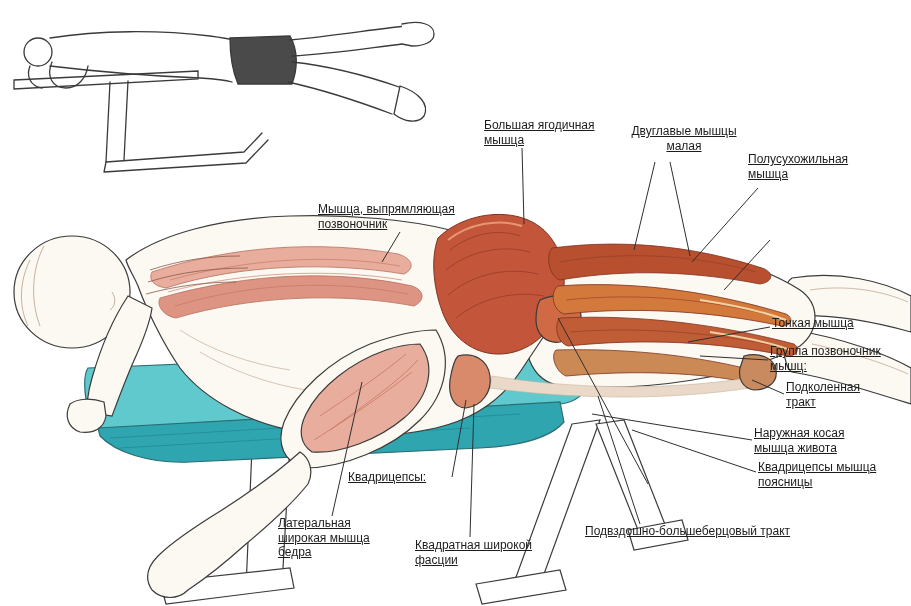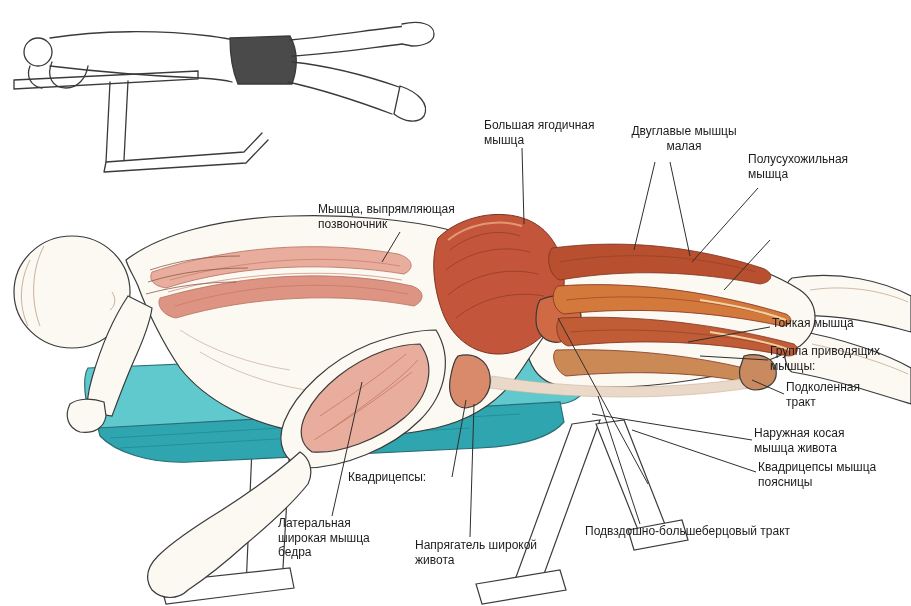--- a/index.html
+++ b/index.html
@@ -4,20 +4,21 @@
 <style>
   html,body{margin:0;padding:0;background:#fff;}
   .canvas{
     position:relative;width:911px;height:606px;background:#ffffff;
     overflow:hidden;font-family:"Liberation Sans",sans-serif;
   }
   .canvas svg{position:absolute;left:0;top:0;}
   .lbl{
     position:absolute;font-size:12px;line-height:1.22;color:#1c1c1c;
     white-space:normal;
+    text-decoration:underline;
   }
   .c{text-align:center}
 </style>
 </head>
 <body>
 
 <div class="canvas">
 
 <svg width="911" height="606" viewBox="0 0 911 606">
 
@@ -131,22 +132,22 @@
     <line x1="470" y1="537" x2="474" y2="404"></line>
     <line x1="640" y1="524" x2="598" y2="396"></line>
   </g>
 </svg>
 
   <div class="lbl" style="left:318px;top:202px;width:152px">Мышца, выпрямляющая позвоночник</div>
   <div class="lbl" style="left:484px;top:118px;width:126px">Большая ягодичная мышца</div>
   <div class="lbl c" style="left:625px;top:124px;width:118px">Двуглавые мышцы малая</div>
   <div class="lbl" style="left:748px;top:152px;width:112px">Полусухожильная мышца</div>
   <div class="lbl" style="left:772px;top:316px;width:130px">Тонкая мышца</div>
-  <div class="lbl" style="left:770px;top:344px;width:122px">Группа приводящих мышцы:</div>
+  <div class="lbl" style="left:770px;top:344px;width:122px">Группа позвоночник мышц:</div>
   <div class="lbl" style="left:786px;top:380px;width:96px">Подколенная тракт</div>
   <div class="lbl" style="left:754px;top:426px;width:132px">Наружная косая мышца живота</div>
   <div class="lbl" style="left:758px;top:460px;width:122px">Квадрицепсы мышца поясницы</div>
   <div class="lbl" style="left:348px;top:470px;width:96px">Квадрицепсы:</div>
   <div class="lbl" style="left:278px;top:516px;width:94px">Латеральная широкая мышца бедра</div>
-  <div class="lbl" style="left:415px;top:538px;width:128px">Напрягатель широкой живота</div>
+  <div class="lbl" style="left:415px;top:538px;width:128px">Квадратная широкой фасции</div>
   <div class="lbl" style="left:585px;top:524px;width:252px">Подвздошно-большеберцовый тракт</div>
 
 </div>
 
 </body></html>

